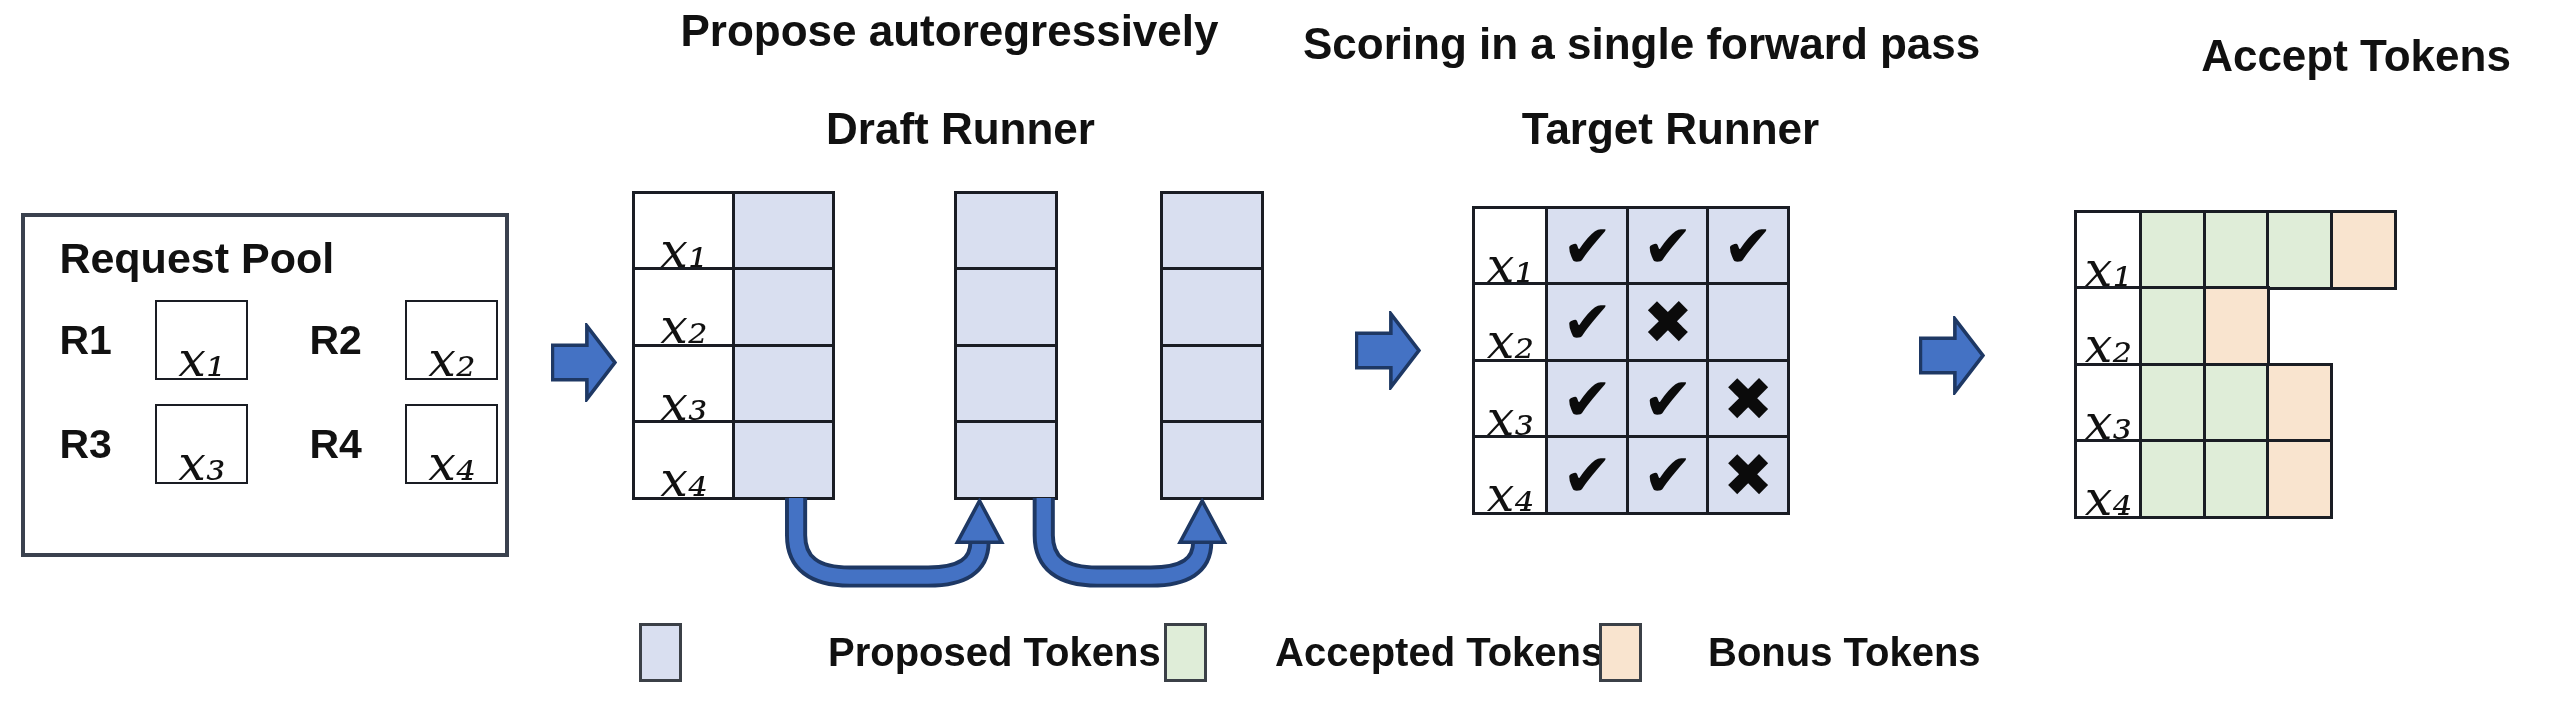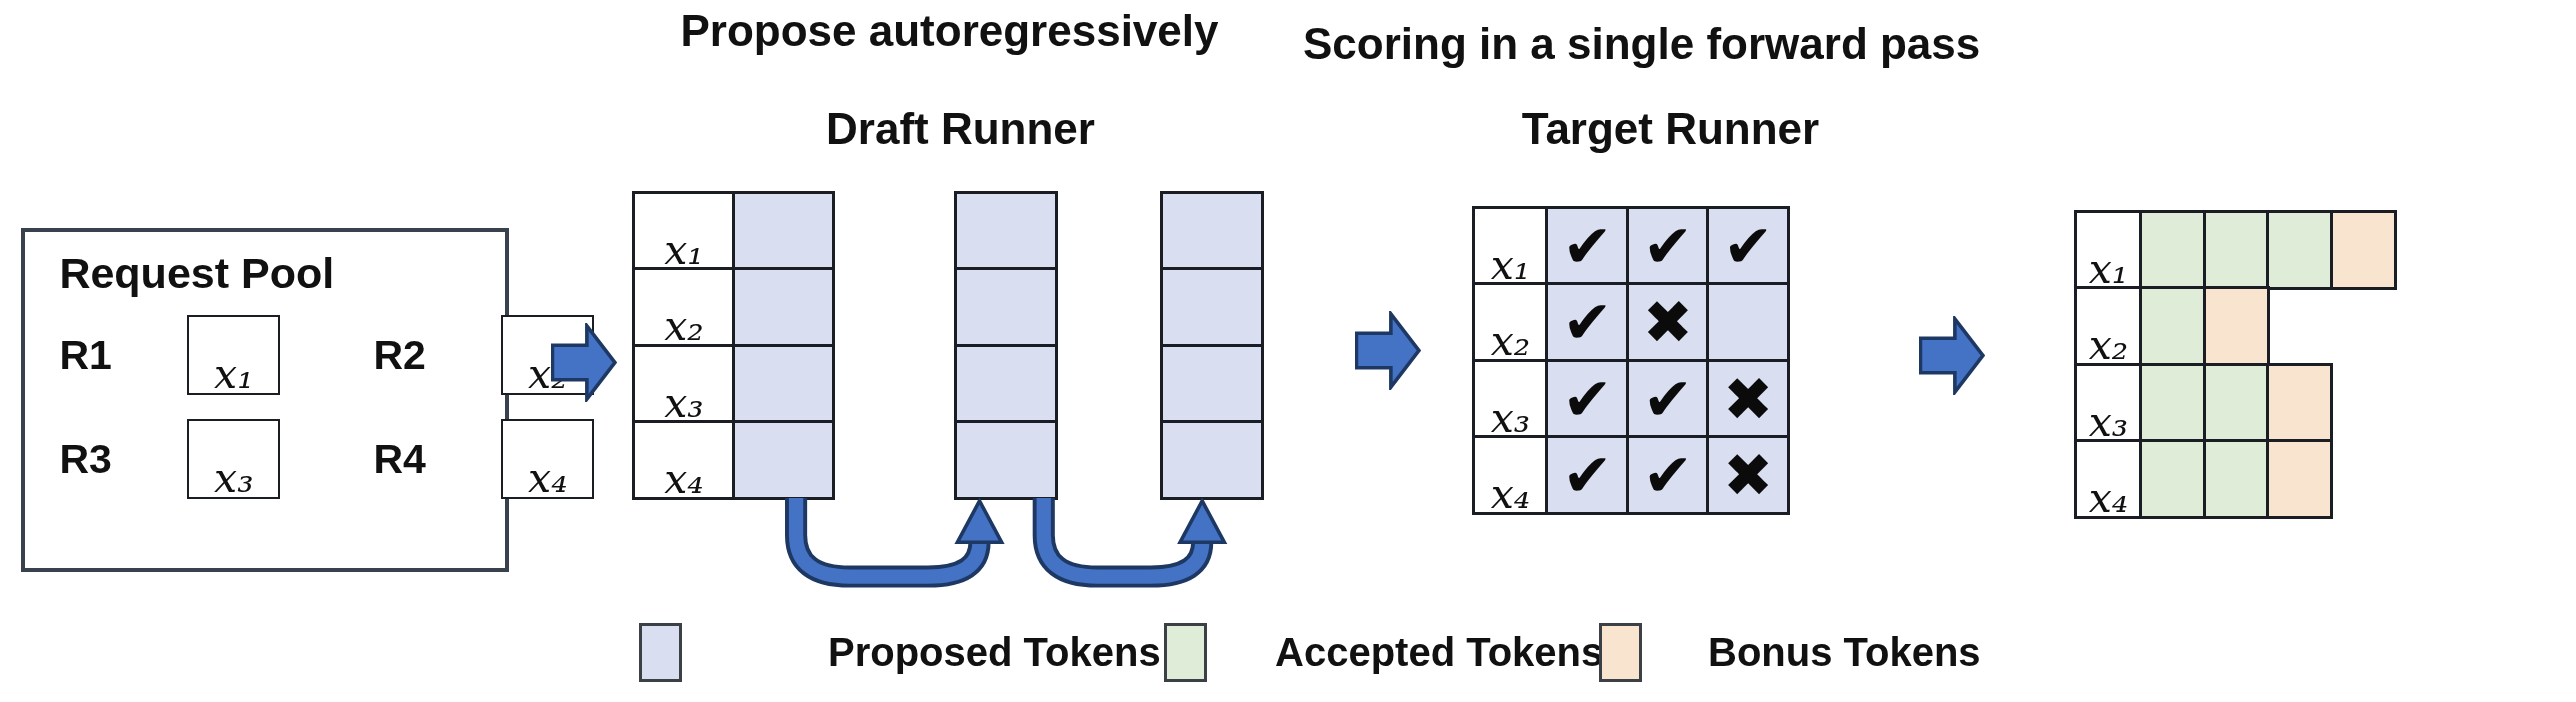--- a/index.html
+++ b/index.html
@@ -11,30 +11,30 @@
     --line:#1a1d24;
   }
   html,body{margin:0;padding:0;background:#ffffff;}
   .canvas{
     position:relative;width:2576px;height:703px;background:#ffffff;
     font-family:"Liberation Sans",sans-serif;color:#111;overflow:hidden;
   }
   
   .hdr{position:absolute;font-size:44px;font-weight:600;text-align:center;white-space:nowrap;}
   
-  .rpool{position:absolute;left:21.4px;top:228px;width:488px;height:344px;
+  .rpool{position:absolute;left:21.4px;top:213px;width:488px;height:344px;
          border:4.3px solid #3a414e;box-sizing:border-box;background:#fff;}
   .rpool-title{margin:17px 0 0 34px;font-size:43px;font-weight:600;}
-  .rp-row{display:flex;align-items:center;margin-left:34px;margin-top:17px;gap:32px;}
+  .rp-row{display:flex;align-items:center;margin-left:34px;margin-top:17px;}
   .rp-row.second{margin-top:24px;}
   .rp-id{font-size:41px;font-weight:600;width:56px;flex:none;}
   .rp-id.right{margin-left:61px;}
   .tok-box{width:93px;height:80px;border:2.9px solid var(--line);box-sizing:border-box;
            margin-left:40px;flex:none;display:flex;align-items:center;justify-content:center;background:#fff;}
-  .tok{font-family:"DejaVu Serif",serif;font-style:italic;font-size:41px;line-height:1;margin-top:39px;}
+  .tok{font-family:"DejaVu Serif",serif;font-style:italic;font-size:49px;line-height:1;margin-top:39px;}
   
   .grid{position:absolute;}
   .grow{display:flex;}
   .grow + .grow{margin-top:-3.6px;}
   .gcell{box-sizing:border-box;border:3.6px solid var(--line);height:80px;background:#fff;
          display:flex;align-items:center;justify-content:center;flex:none;}
   .gcell + .gcell{margin-left:-3.6px;}
   .gcell[data-kind="proposed"]{background:var(--proposed);}
   .gcell[data-kind="accepted"]{background:var(--accepted);}
   .gcell[data-kind="bonus"]{background:var(--bonus);}
@@ -65,20 +65,21 @@
 </style>
 </head>
 <body>
 
 <div class="canvas">
 
   <div class="hdr" style="left:628px;top:6px;width:643px;">Propose autoregressively</div>
   <div class="hdr" style="left:639px;top:104px;width:643px;">Draft Runner</div>
   <div class="hdr" style="left:1303px;top:18.6px;width:657px;">Scoring in a single forward pass</div>
   <div class="hdr" style="left:1349px;top:104px;width:643px;">Target Runner</div>
+  <div class="hdr" style="left:2149px;top:31px;width:414px;">Accept Tokens</div>
 
   <div class="rpool">
     <div class="rpool-title">Request Pool</div>
     <div class="rp-row">
       <span class="rp-id">R1</span>
       <div class="tok-box">
           <span class="tok">x₁</span>
         </div>
       <span class="rp-id right">R2</span>
       <div class="tok-box">

